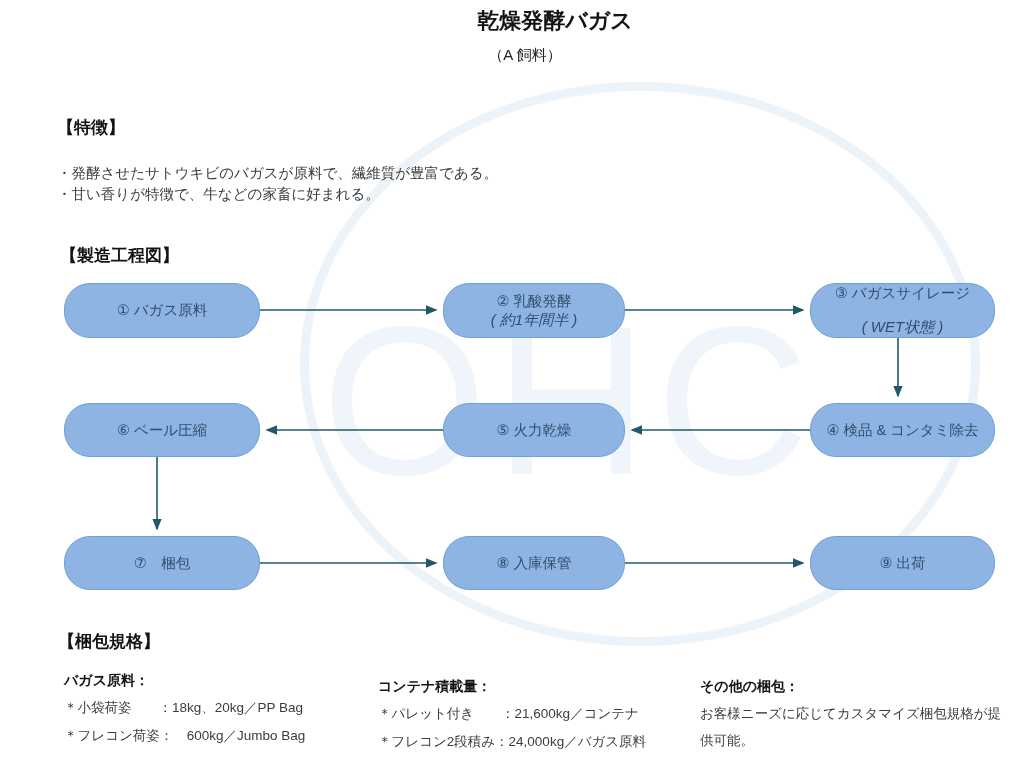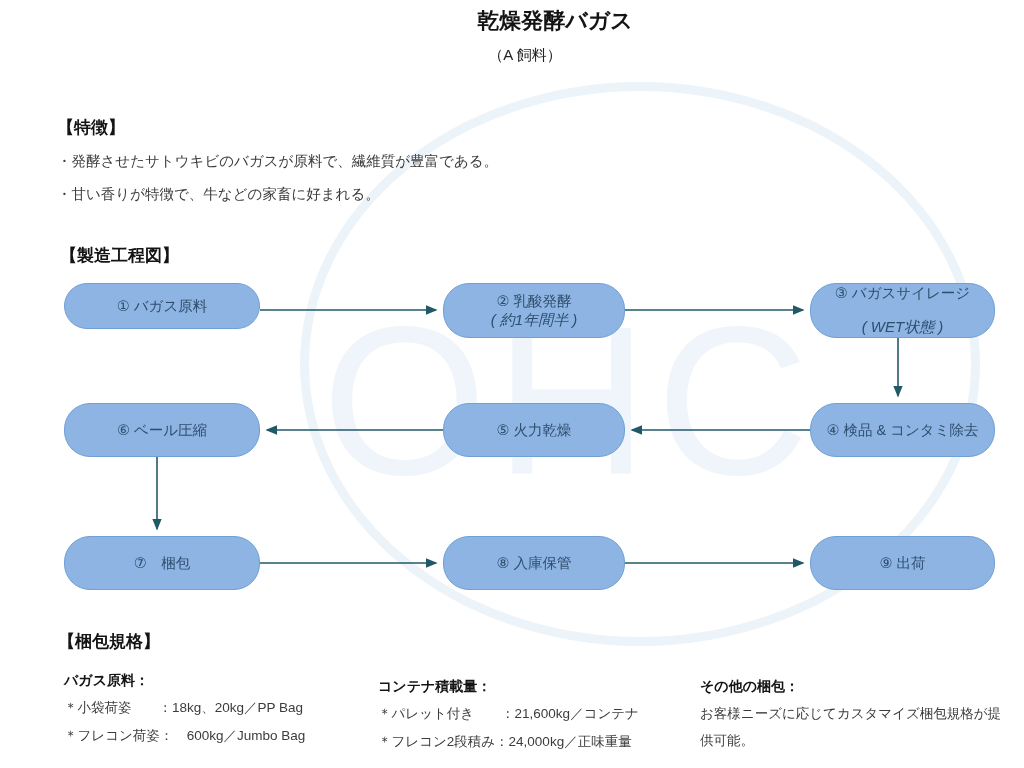--- a/index.html
+++ b/index.html
@@ -60,42 +60,42 @@
 
 <div class="page">
 
   <div class="wm-ellipse"></div>
   <div class="wm-text">OHC</div>
 
   <div class="title">乾燥発酵バガス</div>
   <div class="subtitle">（A 飼料）</div>
 
   <div class="sec-heading" style="left:57px;top:116px;">【特徴】</div>
-  <div class="bullet" style="left:57px;top:152px;">・発酵させたサトウキビのバガスが原料で、繊維質が豊富である。</div>
+  <div class="bullet" style="left:57px;top:164px;">・発酵させたサトウキビのバガスが原料で、繊維質が豊富である。</div>
   <div class="bullet" style="left:57px;top:185px;">・甘い香りが特徴で、牛などの家畜に好まれる。</div>
 
   <div class="sec-heading" style="left:60px;top:244px;">【製造工程図】</div>
 
   <svg class="arrows" width="1024" height="768">
     <defs>
       <marker id="ah" markerWidth="9" markerHeight="8" refX="6.5" refY="3" orient="auto">
         <path d="M0,0 L7.5,3 L0,6 Z" fill="#215968"></path>
       </marker>
     </defs>
     <line x1="260" y1="310" x2="436" y2="310" stroke="#215968" stroke-width="1.6" marker-end="url(#ah)"></line>
     <line x1="625" y1="310" x2="803" y2="310" stroke="#215968" stroke-width="1.6" marker-end="url(#ah)"></line>
     <line x1="898" y1="338" x2="898" y2="396" stroke="#215968" stroke-width="1.6" marker-end="url(#ah)"></line>
     <line x1="810" y1="430" x2="632" y2="430" stroke="#215968" stroke-width="1.6" marker-end="url(#ah)"></line>
     <line x1="443" y1="430" x2="267" y2="430" stroke="#215968" stroke-width="1.6" marker-end="url(#ah)"></line>
     <line x1="157" y1="457" x2="157" y2="529" stroke="#215968" stroke-width="1.6" marker-end="url(#ah)"></line>
     <line x1="260" y1="563" x2="436" y2="563" stroke="#215968" stroke-width="1.6" marker-end="url(#ah)"></line>
     <line x1="625" y1="563" x2="803" y2="563" stroke="#215968" stroke-width="1.6" marker-end="url(#ah)"></line>
   </svg>
 
-  <div class="flow-box" style="left:64px;top:283px;width:196px;height:46px;">
+  <div class="flow-box" style="left:64px;top:283px;width:196px;height:55px;">
     <span>① バガス原料</span>
 
   </div>
   <div class="flow-box" style="left:443px;top:283px;width:182px;height:55px;">
     <span>② 乳酸発酵</span>
     <span class="sub">( 約1年間半 )</span>
   </div>
   <div class="flow-box" style="left:810px;top:283px;width:185px;height:55px;justify-content:space-between;">
     <span>③ バガスサイレージ</span>
     <span class="sub">( WET状態 )</span>
@@ -131,21 +131,21 @@
 
   <div class="pack-col" style="left:64px;top:666px;">
     <div class="pack-header">バガス原料：</div>
     <div class="pack-line">＊小袋荷姿　　：18kg、20kg／PP Bag</div>
     <div class="pack-line">＊フレコン荷姿：　600kg／Jumbo Bag</div>
   </div>
 
   <div class="pack-col" style="left:378px;top:672px;">
     <div class="pack-header">コンテナ積載量：</div>
     <div class="pack-line">＊パレット付き　　：21,600kg／コンテナ</div>
-    <div class="pack-line">＊フレコン2段積み：24,000kg／正味重量</div>
+    <div class="pack-line">＊フレコン2段積み：24,000kg／バガス原料</div>
   </div>
 
   <div class="pack-col wrap" style="left:700px;top:672px;">
     <div class="pack-header">その他の梱包：</div>
     <div class="pack-line">お客様ニーズに応じてカスタマイズ梱包規格が提供可能。</div>
   </div>
 
 </div>
 
 </body></html>

